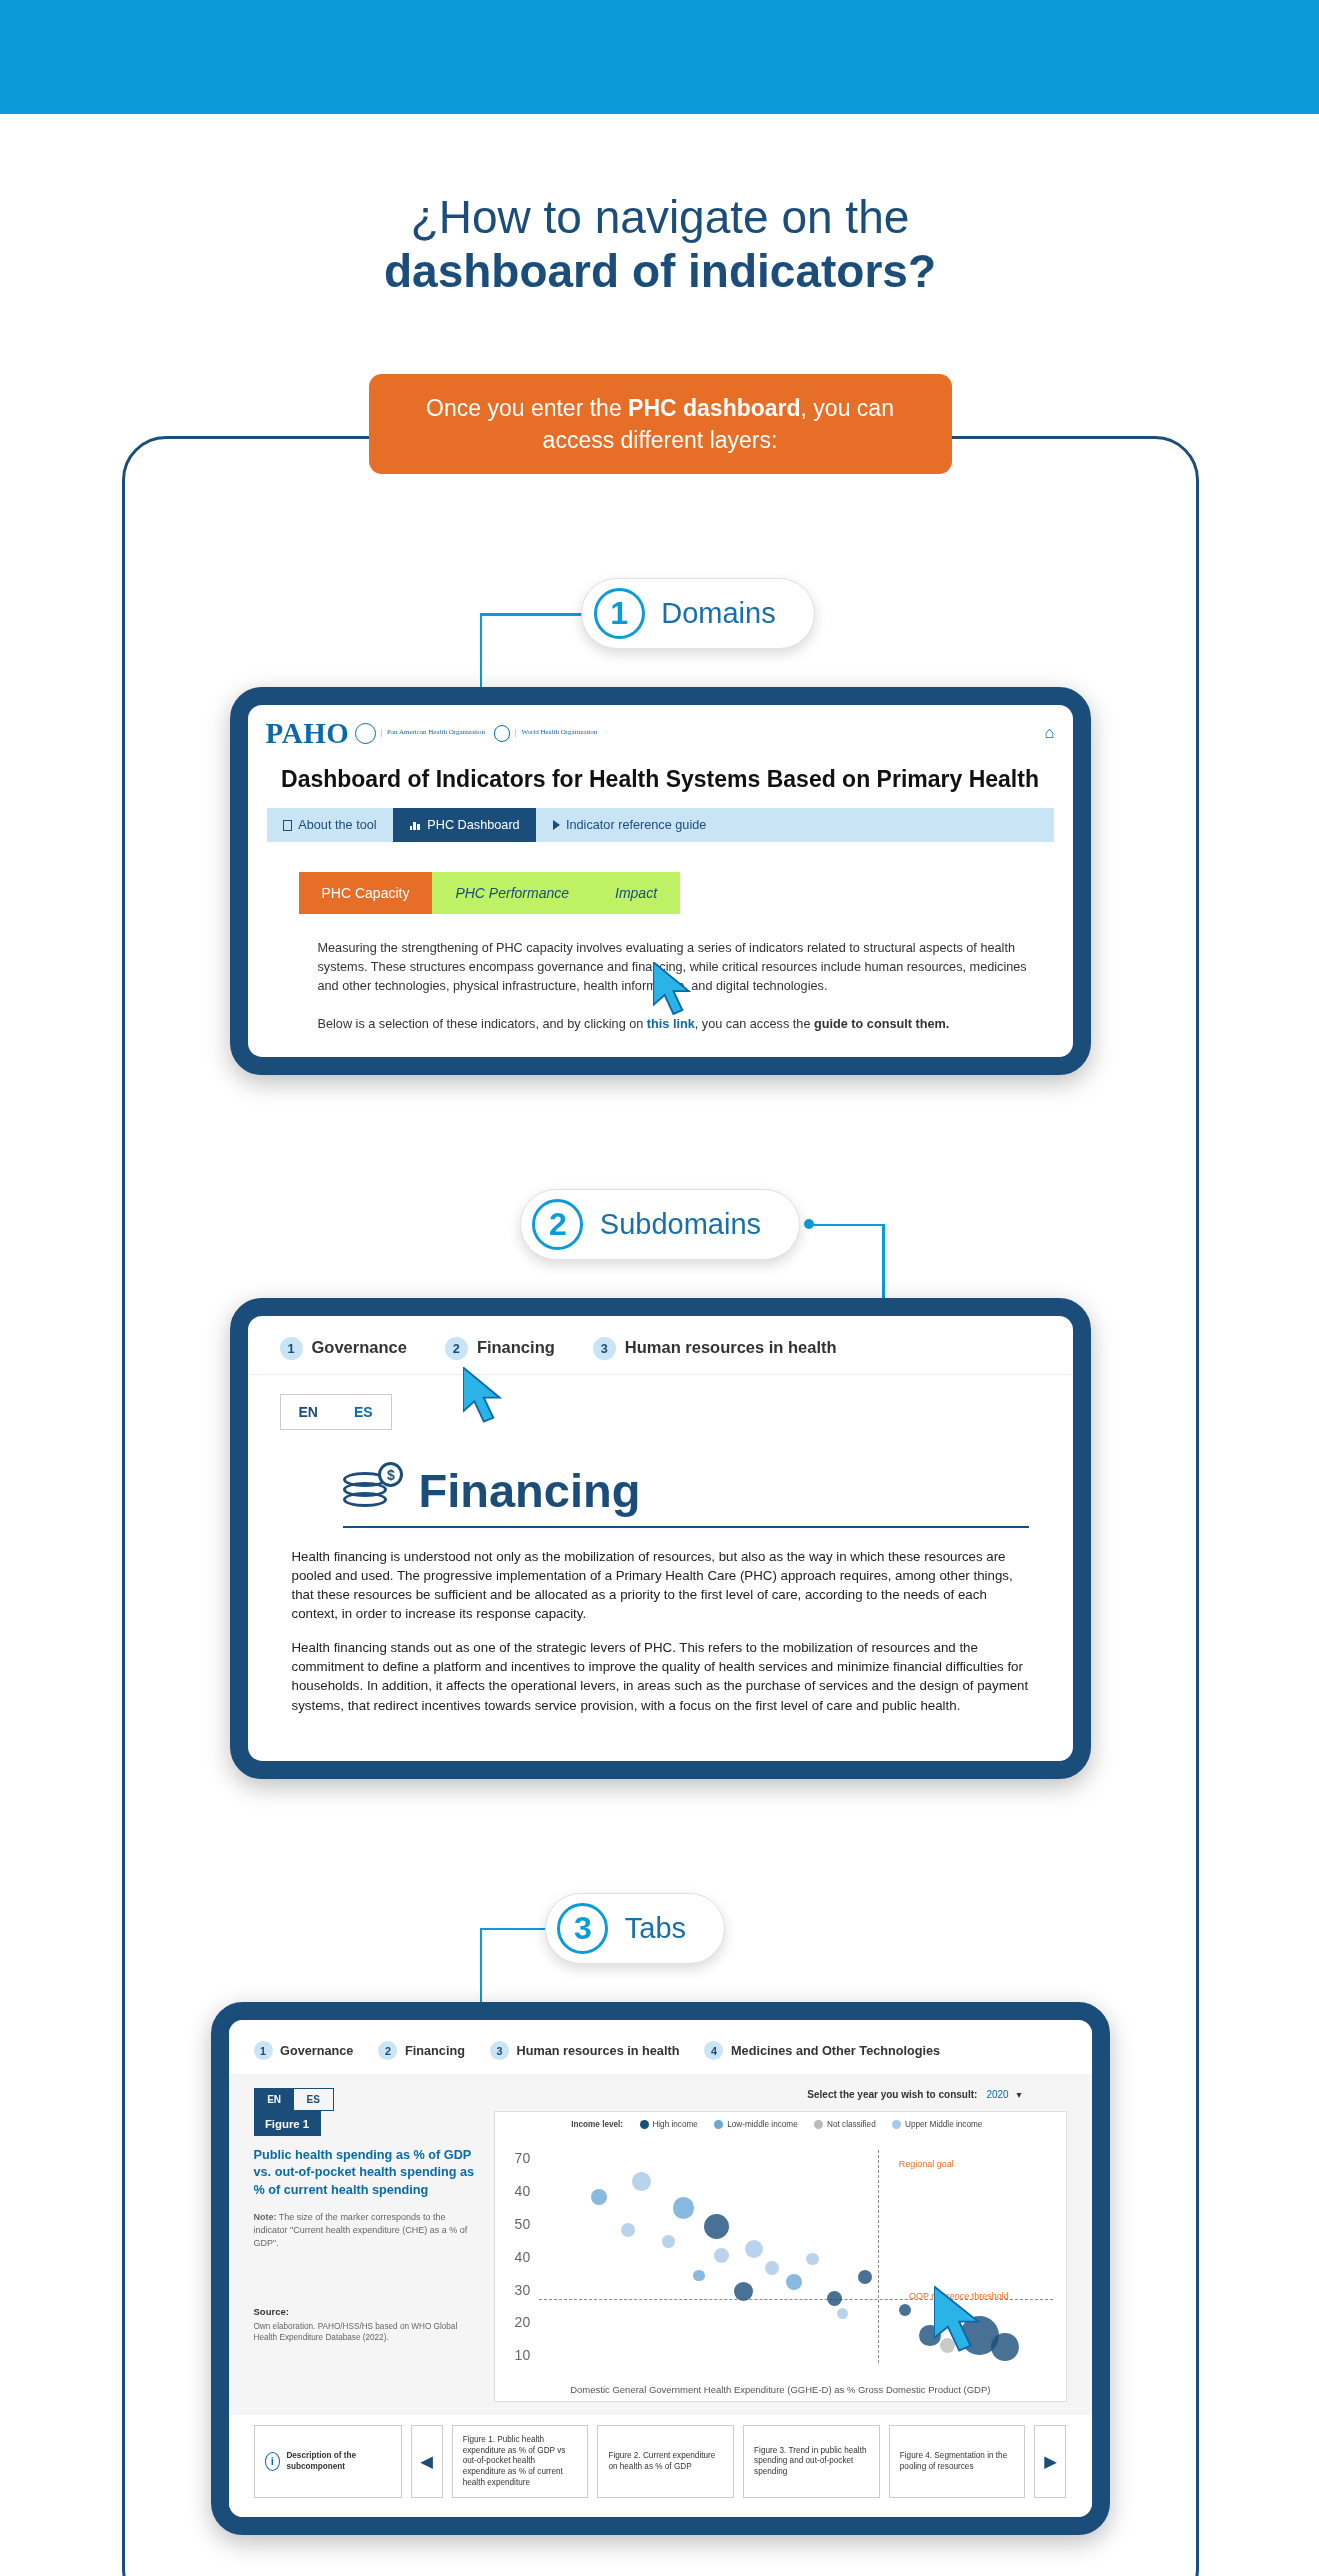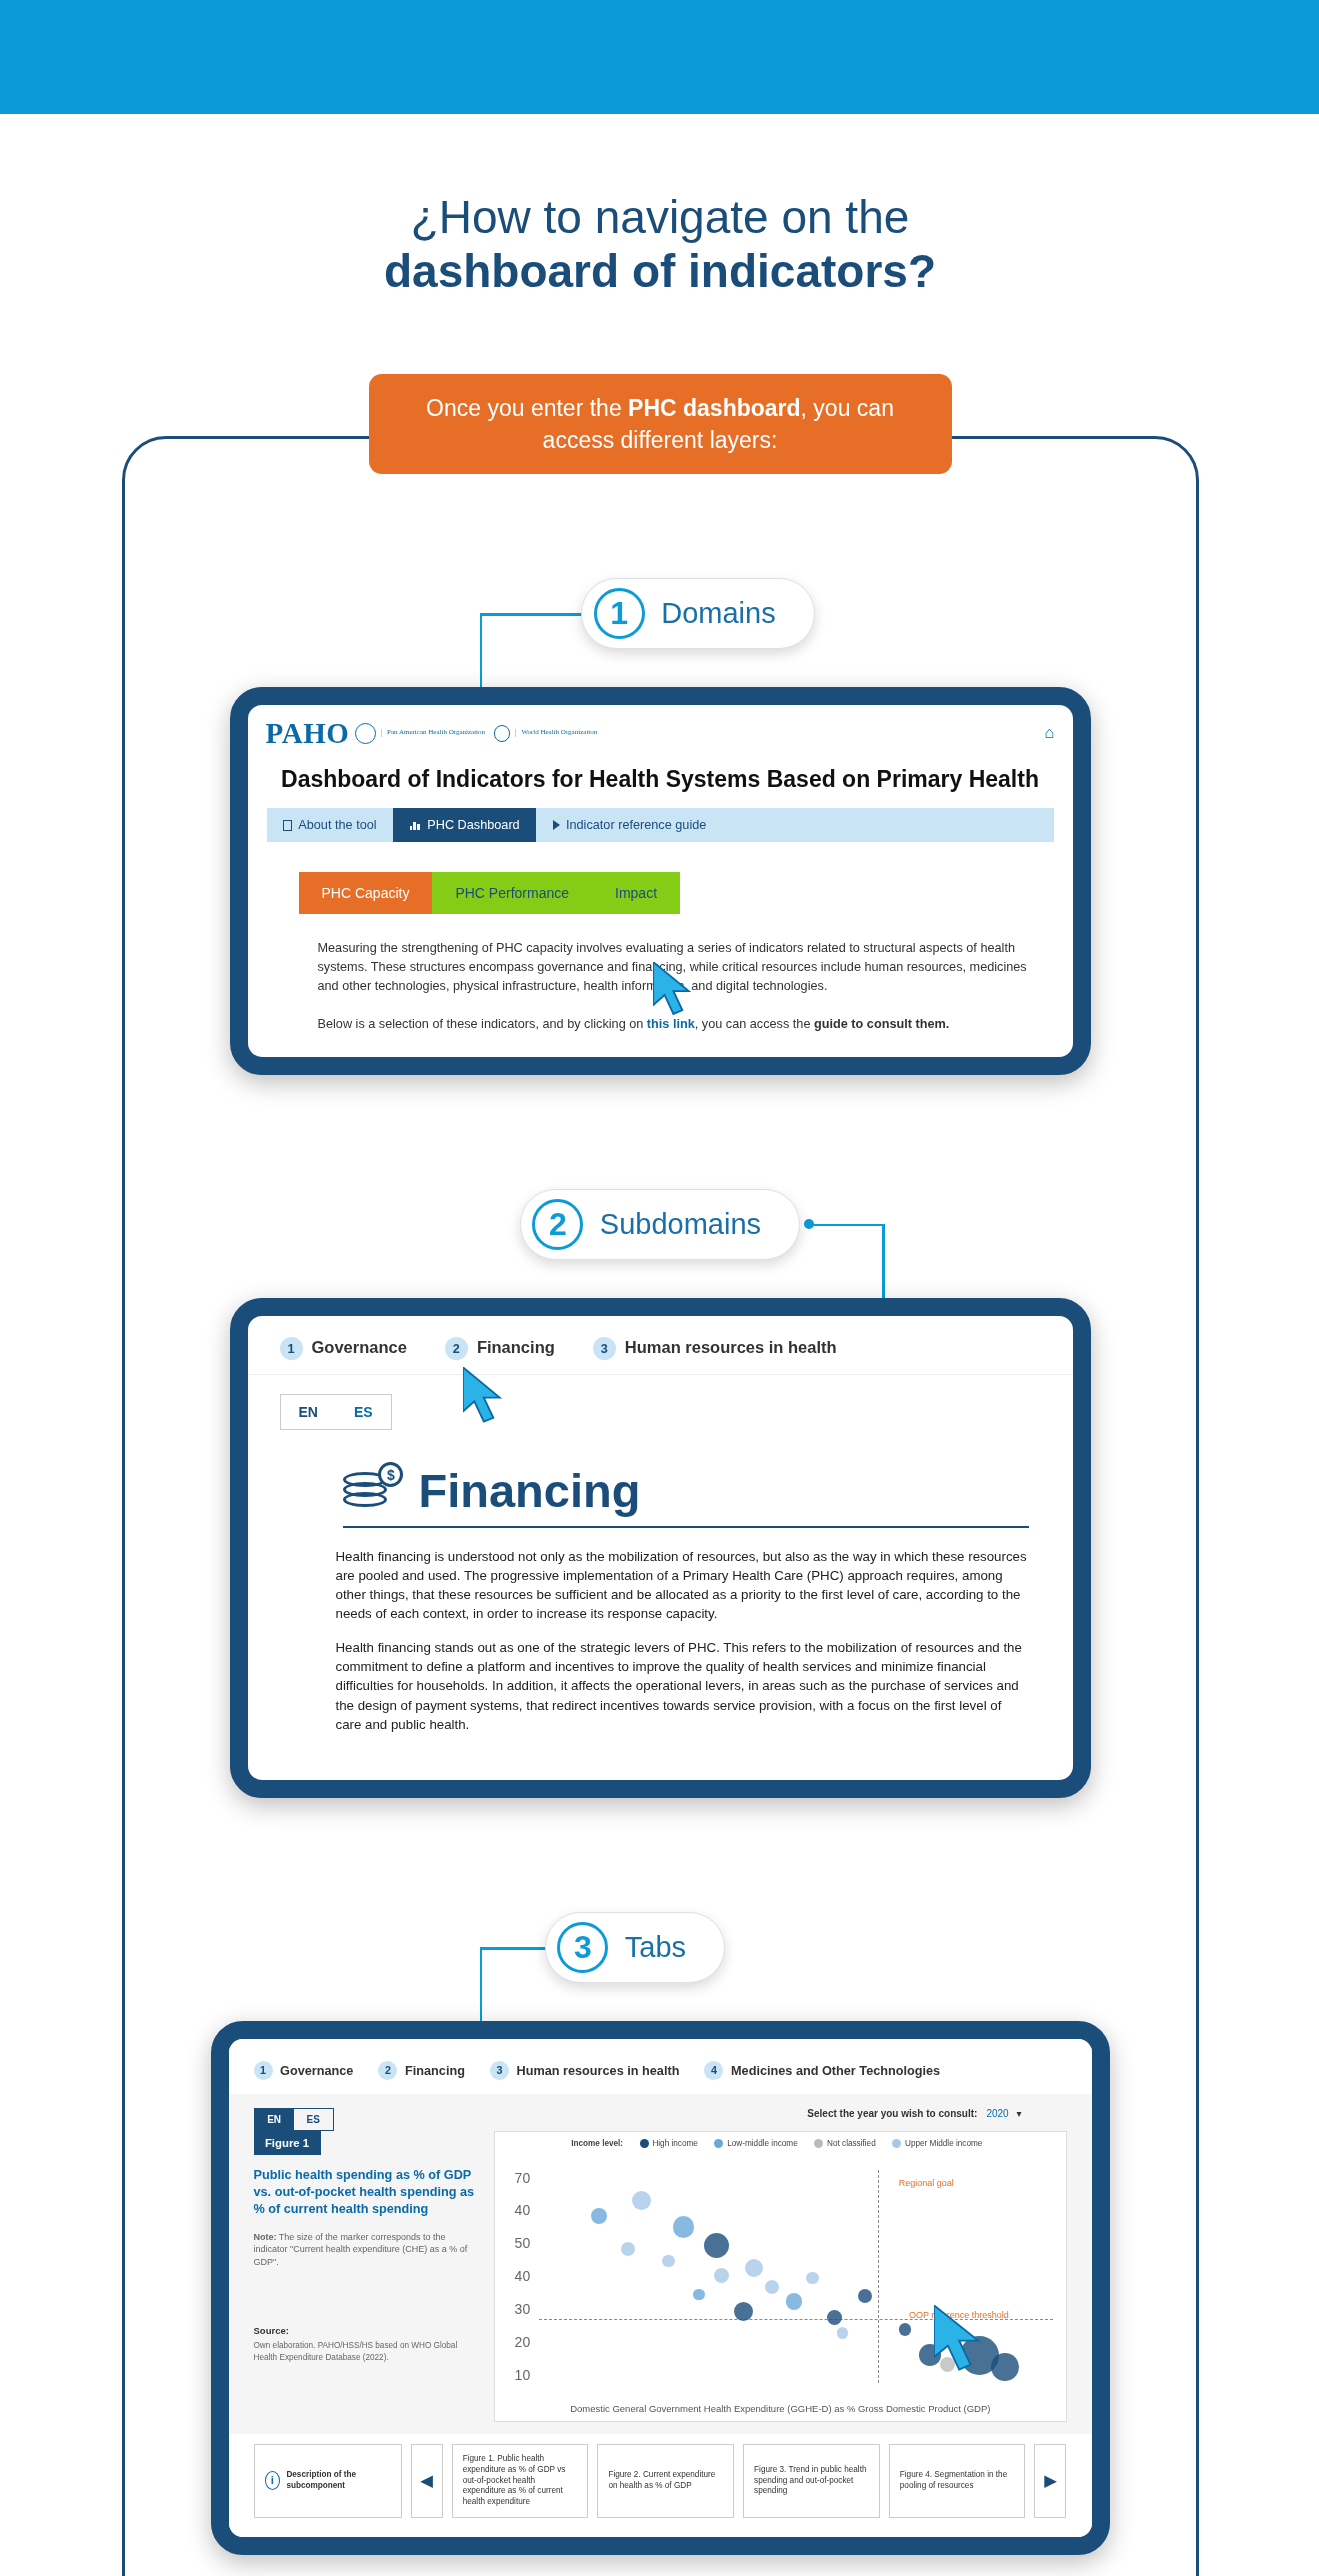--- a/index.html
+++ b/index.html
@@ -116,41 +116,41 @@
 .ss1 .tabs-row .tab { padding:10px 16.5px; display:flex; align-items:center; gap:6.3px; color:#1a4d7a;}
 .ss1 .tabs-row .tab.active { background:#1a4d7a; color:#fff;}
 .ss1 .tabs-row .tri { width:0;height:0;border-left:7.6px solid currentColor;border-top:5px solid transparent;border-bottom:5px solid transparent; display:inline-block;}
 .ss1 .tabs-row .doc { width:9px;height:11.4px;border:1.3px solid currentColor; display:inline-block;}
 .ss1 .tabs-row .bar { width:11.4px;height:9px;display:inline-flex;align-items:flex-end;gap:1.3px;}
 .ss1 .tabs-row .bar i{ width:2.5px;background:currentColor;}
 .ss1 .tabs-row .bar i:nth-child(1){height:3.8px;} .ss1 .tabs-row .bar i:nth-child(2){height:7.6px;} .ss1 .tabs-row .bar i:nth-child(3){height:5.7px;}
 .ss1 .domain-pills { display:flex; margin:30px 19px 0 51px;}
 .ss1 .domain-pills .p{ padding:12.7px 23px; font-size:14px;}
 .ss1 .domain-pills .p.orange{ background:#e76e26; color:#fff;}
-.ss1 .domain-pills .p.blue{ background:#84cc16; color:#1a4d7a;}
+.ss1 .domain-pills .p.blue{ background:#bef264; color:#1a4d7a;font-style:italic;}
 .ss1 .body-text { font-size:12.7px; color:#333; line-height:1.5; padding:25px 38px 23px 70px;}
 .ss1 .body-text .link{ color:#0a6aa8; font-weight:700;}
 .ss1 .body-text .bold{ font-weight:700;}
 
 
 .ss2 { width: 861px; }
 .ss2 .subtabs { display:flex; gap:38px; padding:21.5px 32px 14px; font-size:16.5px; font-weight:700; color:#333; align-items:center; border-bottom:0.6px solid #eee;}
 .ss2 .subtabs .circle{ width:23px;height:23px;border-radius:50%;background:#c9e4f5;color:#1a4d7a;display:inline-flex;align-items:center;justify-content:center;font-size:12.7px;margin-right:9px;}
 .ss2 .lang { display:inline-flex; border:0.6px solid #ccc; margin:19px 0 0 32px; font-size:14px;}
 .ss2 .lang span{ padding:9px 18px; color:#1a4d7a; font-weight:600;}
 .ss2 .lang span.active{ color:#0a6aa8; font-weight:800;}
 .ss2 .fin-block{ padding:32px 44px;}
 .ss2 .fin-head{ display:flex; align-items:center; gap:19px; border-bottom:2.5px solid #1a4d7a; padding-bottom:6.3px; margin-left:51px;}
 .ss2 .fin-head .icon{ width:57px;height:57px; position:relative;}
 .ss2 .fin-head .icon .coin{ position:absolute;width:44px;height:15px;border:3.8px solid #1a4d7a;border-radius:50%;left:0;}
 .ss2 .fin-head .icon .coin:nth-child(1){top:30px;} .ss2 .fin-head .icon .coin:nth-child(2){top:20px;} .ss2 .fin-head .icon .coin:nth-child(3){top:10px;}
 .ss2 .fin-head .icon .dollar{ position:absolute; right:-3.8px; top:0; width:25px;height:25px;border:3.2px solid #1a4d7a;border-radius:50%;display:flex;align-items:center;justify-content:center;color:#1a4d7a;font-weight:800;font-size:14px;background:#fff;}
 .ss2 .fin-head .title{ font-size:47px; font-weight:800; color:#1a4d7a;}
 .ss2 .fin-text { font-size:13.3px; color:#222; line-height:1.45; margin-top:19px;}
-.ss2 .fin-text p{ margin-bottom:14px;margin-left:44px;}
+.ss2 .fin-text p{ margin-bottom:14px;}
 
 
 .ss3 { width: 899px; background: #f5f5f5; }
 .ss3 .subtabs { display:flex; gap:25px; padding:21.5px 25px 14px; font-size:12.7px; font-weight:700; color:#333; align-items:center; background:#fff;}
 .ss3 .subtabs .circle{ width:19px;height:19px;border-radius:50%;background:#c9e4f5;color:#1a4d7a;display:inline-flex;align-items:center;justify-content:center;font-size:10.8px;margin-right:7.6px;}
 .ss3 .lang { display:inline-flex; border:0.6px solid #1a4d7a; margin:14px 0 0 25px; font-size:10px;}
 .ss3 .lang span{ padding:5px 12.7px; color:#1a4d7a; font-weight:600;}
 .ss3 .lang span.active{ background:#1a4d7a; color:#fff;}
 .ss3 .year-row { text-align:right; padding:6.3px 38px 3.8px; font-size:10px; color:#333;}
 .ss3 .chart-area{ display:flex; gap:12.7px; padding:0 25px 12.7px;}

